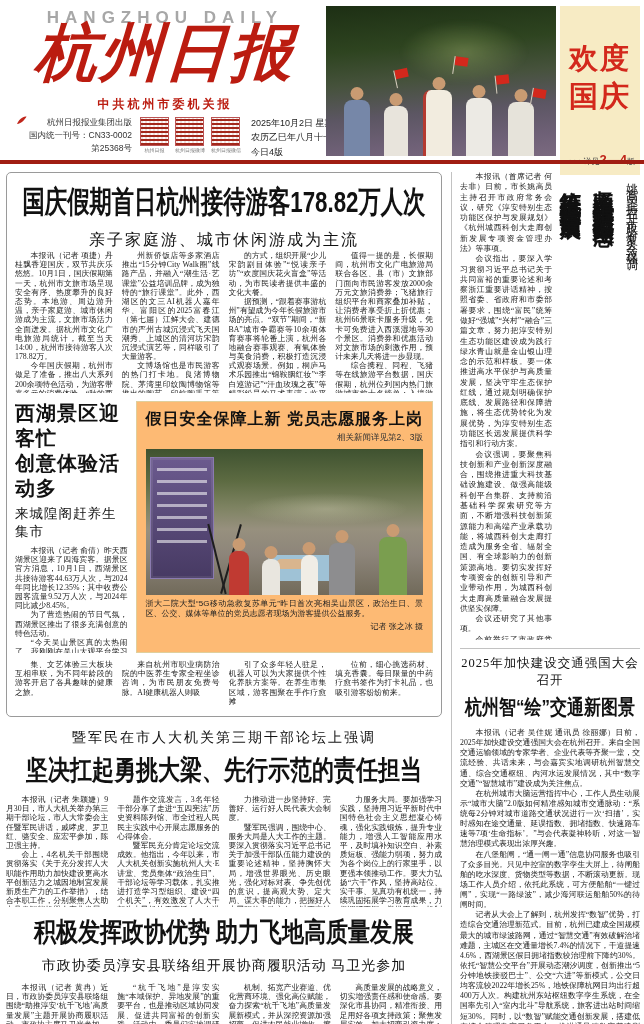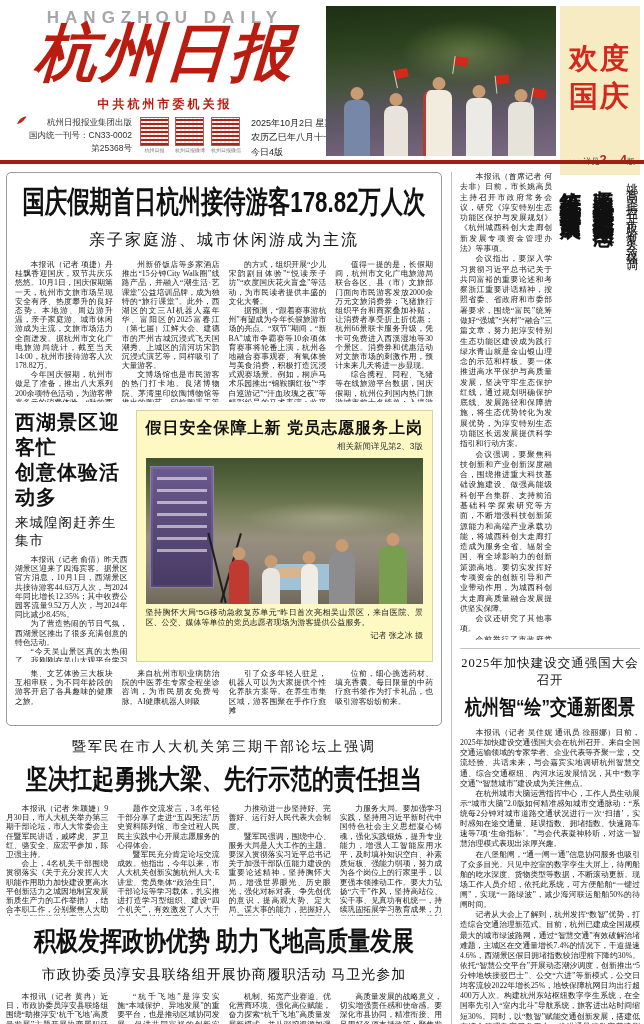--- a/index.html
+++ b/index.html
@@ -39,32 +39,32 @@
   .seepages b{font-size:13px;color:#c0261b;font-weight:bold;}
   .redrule{position:absolute;left:0;top:160px;width:644px;height:4px;background:#a01d12;}
   
   .main{position:absolute;left:6px;top:172px;width:632px;bottom:0;display:flex;gap:9px;}
   .leftmain{width:436px;}
   .rightcol{flex:1;border-left:1px solid #c2c2c2;padding-left:8px;}
   
   .leadbox{border:1px solid #9a9a9a;border-radius:5px;padding:4px 8px 6px;}
   .lead-h{white-space:nowrap;text-align:center;font-size:23px;font-weight:900;color:#111;
     transform:scale(0.97,1.32);transform-origin:center;margin:10px 0 12px;letter-spacing:0;}
-  .lead-sub{text-align:center;font-size:16px;letter-spacing:2px;margin-bottom:9px;color:#111;}
+  .lead-sub{text-align:center;font-size:16px;letter-spacing:2px;color:#111;}
   .colrow{display:flex;gap:9px;overflow:hidden;}
   .colrow>div{flex:1;overflow:hidden;}
   .bodytext{font-size:7.8px;line-height:1.18;color:#222;}
   .bodytext p{margin:0;text-indent:2em;text-align:justify;}
   .lead-cols{height:142px;}
   .midrow{display:flex;gap:8px;margin-top:8px;height:252px;}
   .wl{width:148px;overflow:hidden;}
   .wl-h{font-size:20px;font-weight:900;line-height:1.25;color:#111;letter-spacing:1px;}
   .wl-sub{font-size:13.5px;margin:4px 0 5px;color:#111;letter-spacing:1px;}
   .wl-body{height:178px;overflow:hidden;}
-  .photobox{flex:1;background:#fef9c3;border:1px solid #e0cf9c;padding:7px 9px 5px;}
+  .photobox{flex:1;background:#fdba74;border:1px solid #e0cf9c;padding:7px 9px 5px;}
   .pb-title{text-align:center;font-size:16px;font-weight:900;letter-spacing:1px;color:#111;white-space:nowrap;}
   .pb-ref{text-align:right;font-size:8.5px;color:#333;margin-top:2px;}
   .cp{position:relative;height:146px;margin:5px 0 4px;overflow:hidden;
     background:linear-gradient(180deg,#3f5230 0%,#5d6b42 22%,#7e8362 40%,#97907e 55%,#8d857a 72%,#716a5a 100%);}
   .cp .wallglow{position:absolute;left:35%;top:30%;width:60%;height:22%;
     background:radial-gradient(ellipse,rgba(220,215,190,.35),transparent 70%);}
   .cp .bannerboard{position:absolute;left:4px;top:8px;width:62px;height:120px;
     background:linear-gradient(180deg,#6b5a8e,#473a63);border:1px solid #8b7bb0;
     box-shadow:inset 0 0 0 2px rgba(255,255,255,.08);}
   .cp .bannerboard::before{content:"";position:absolute;left:6px;top:10px;right:6px;height:84px;
@@ -211,21 +211,21 @@
             <div class="tripod1"></div>
             <div class="tripod2"></div>
             <div class="mat"></div>
             <div class="manikin"></div>
             <div class="person" style="left:30%;width:20px;height:44px;background:#c03a32;"></div>
             <div class="person" style="left:42%;width:18px;height:36px;background:#e9e6df;"></div>
             <div class="person" style="left:56%;width:17px;height:40px;background:#f0ede6;"></div>
             <div class="person" style="left:66%;width:26px;height:52px;background:#8d8d8f;"></div>
             <div class="person" style="left:84%;width:28px;height:58px;background:#7a9e4f;"></div>
           </div>
-          <div class="pb-cap">坚持胸怀大局“5G移动急救复苏单元”昨日首次亮相吴山景区，来自医院、景区、公交、媒体等单位的党员志愿者现场为游客提供公益服务。</div>
+          <div class="pb-cap">浙大二院大型“5G移动急救复苏单元”昨日首次亮相吴山景区，政治生日、景区、公交、媒体等单位的党员志愿者现场为游客提供公益服务。</div>
           <div class="pb-credit">记者 张之冰 摄</div>
         </div>
       </div>
 
       <div class="colrow controw bodytext serif">
         <div>
             <p>集、文艺体验三大板块互相串联，为不同年龄段的游客开启了各具趣味的健康之旅。</p>
           </div>
         <div>
             <p>来自杭州市职业病防治院的中医养生专家全程坐诊咨询，为市民朋友免费号脉。AI健康机器人则吸</p>

